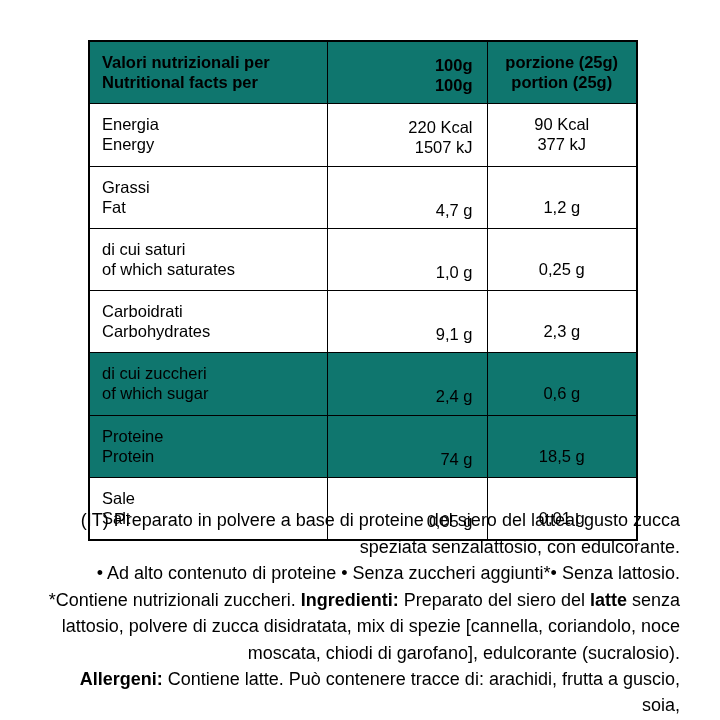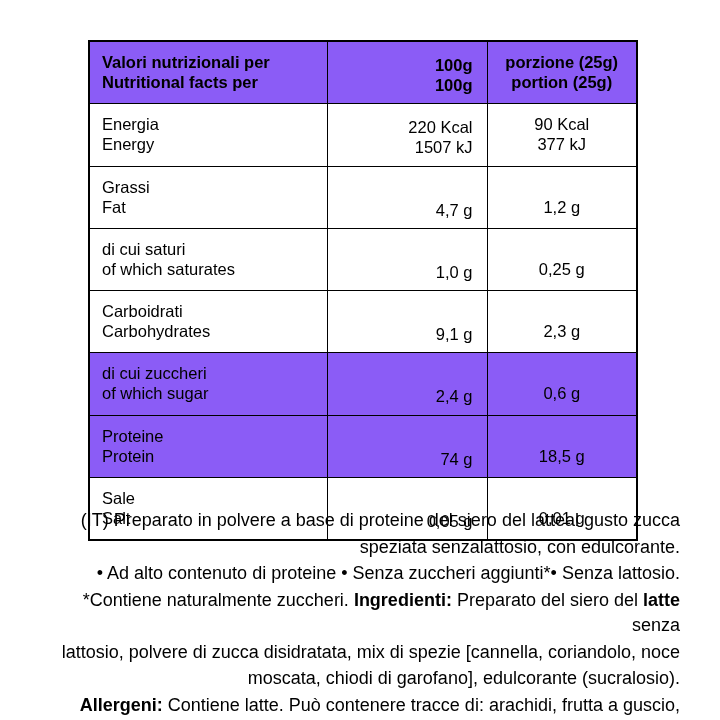--- a/index.html
+++ b/index.html
@@ -52,21 +52,21 @@
   .cell-inner.right {
     text-align: right;
     padding-right: 14px;
     margin-top: 6px;
   }
   .head-cell {
     font-weight: bold;
     font-size: 16.5px;
   }
   .pink {
-    background: #8b5cf6;
+    background: #0f766e;
   }
   .row-label-line {
     display: block;
   }
   .val-line {
     display: block;
   }
   .val-spacer {
     display: block;
     visibility: hidden;
@@ -276,21 +276,21 @@
     <p>
       <span>(IT) Preparato in polvere a base di proteine del siero del latteal gusto zucca</span>
     </p>
     <p>
       <span>speziata senzalattosio, con edulcorante.</span>
     </p>
     <p>
       <span>• Ad alto contenuto di proteine • Senza zuccheri aggiunti*• Senza lattosio.</span>
     </p>
     <p>
-      <span>*Contiene naturalmente zuccheri. </span><b>Ingredienti:</b><span> Preparato del siero del </span><b>latte</b><span> senza</span>
+      <span>*Contiene nutrizionali zuccheri. </span><b>Ingredienti:</b><span> Preparato del siero del </span><b>latte</b><span> senza</span>
     </p>
     <p>
       <span>lattosio, polvere di zucca disidratata, mix di spezie [cannella, coriandolo, noce</span>
     </p>
     <p>
       <span>moscata, chiodi di garofano], edulcorante (sucralosio).</span>
     </p>
     <p>
       <b>Allergeni:</b><span> Contiene latte. Può contenere tracce di: arachidi, frutta a guscio, soia,</span>
     </p>

